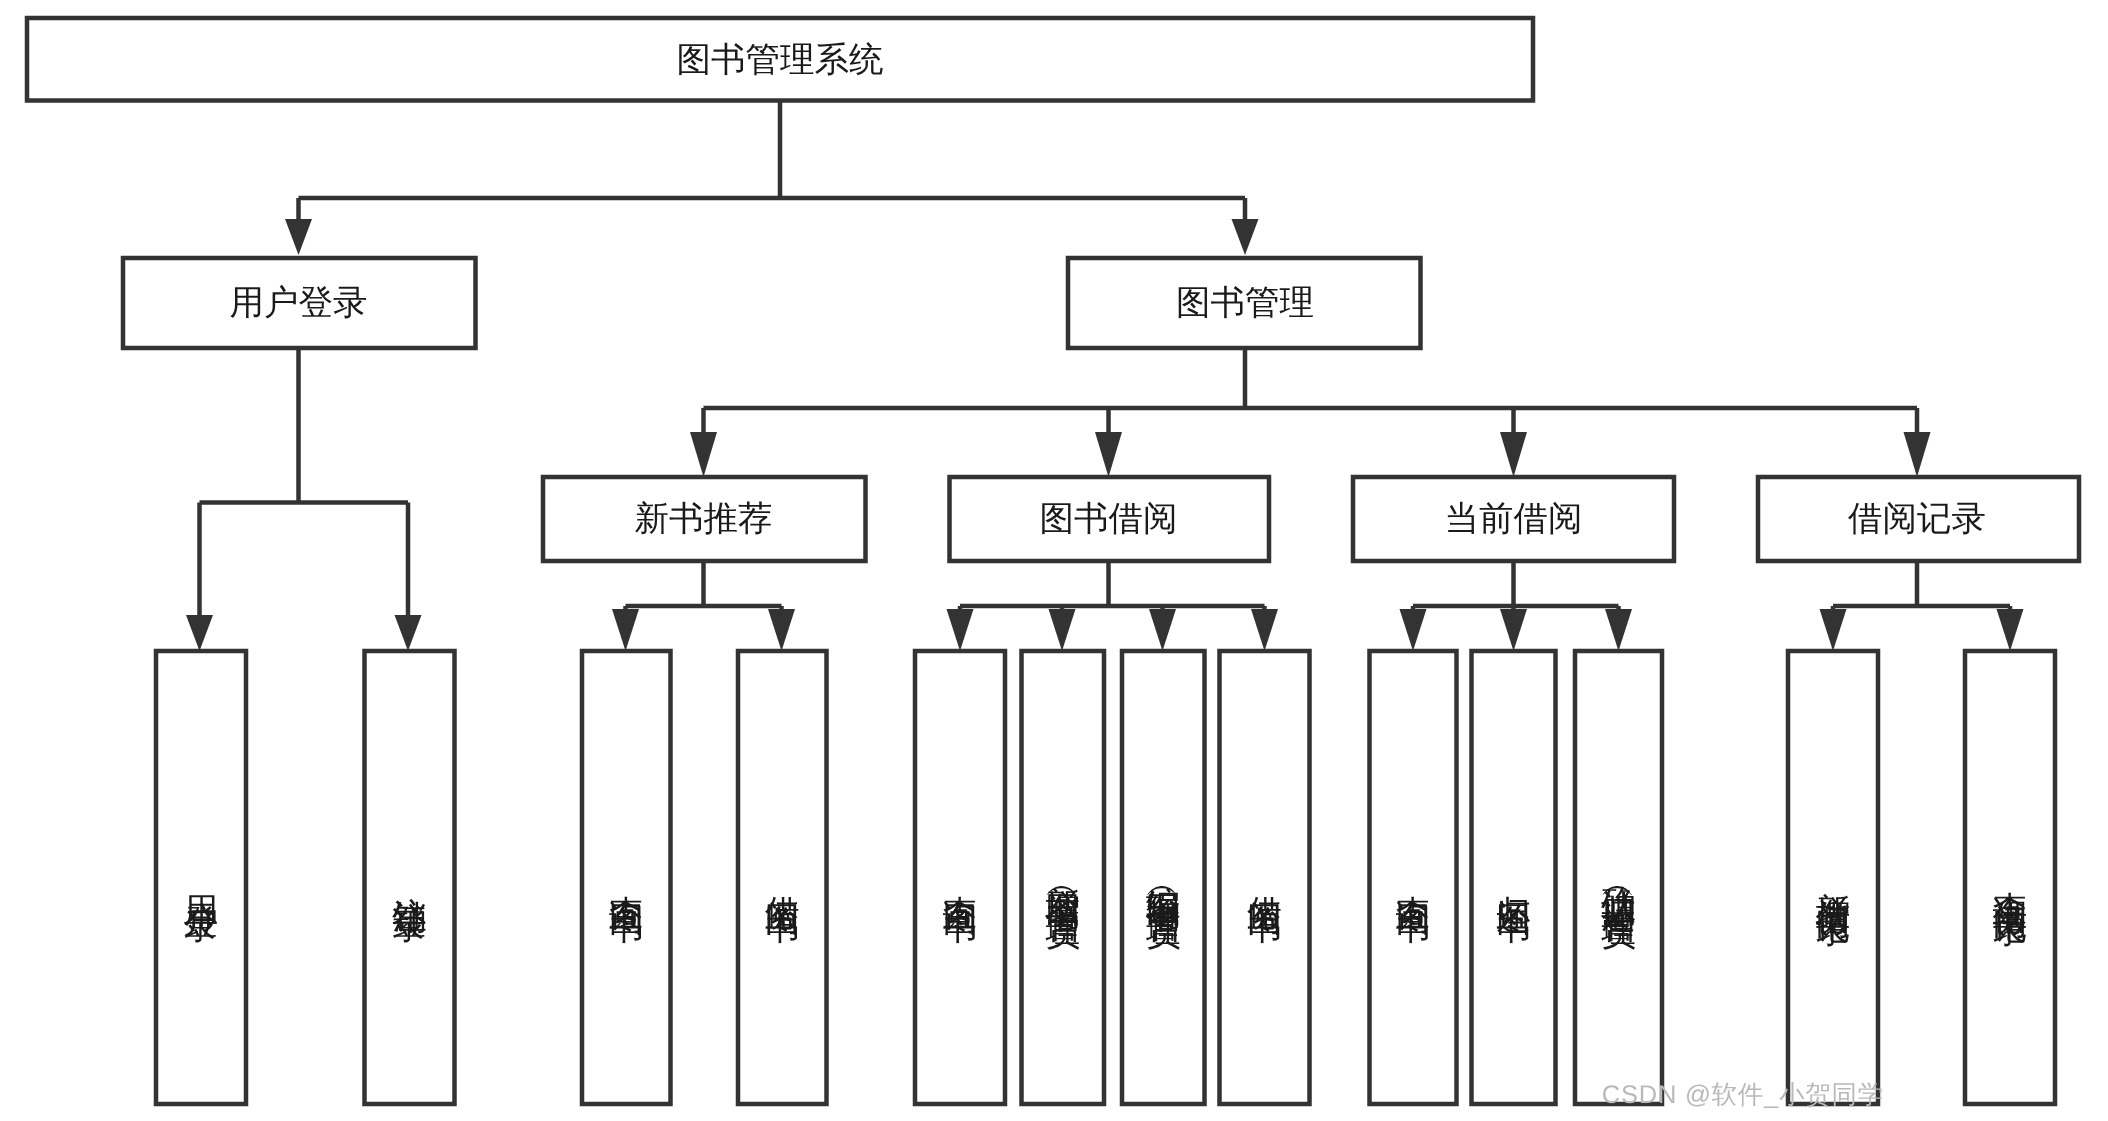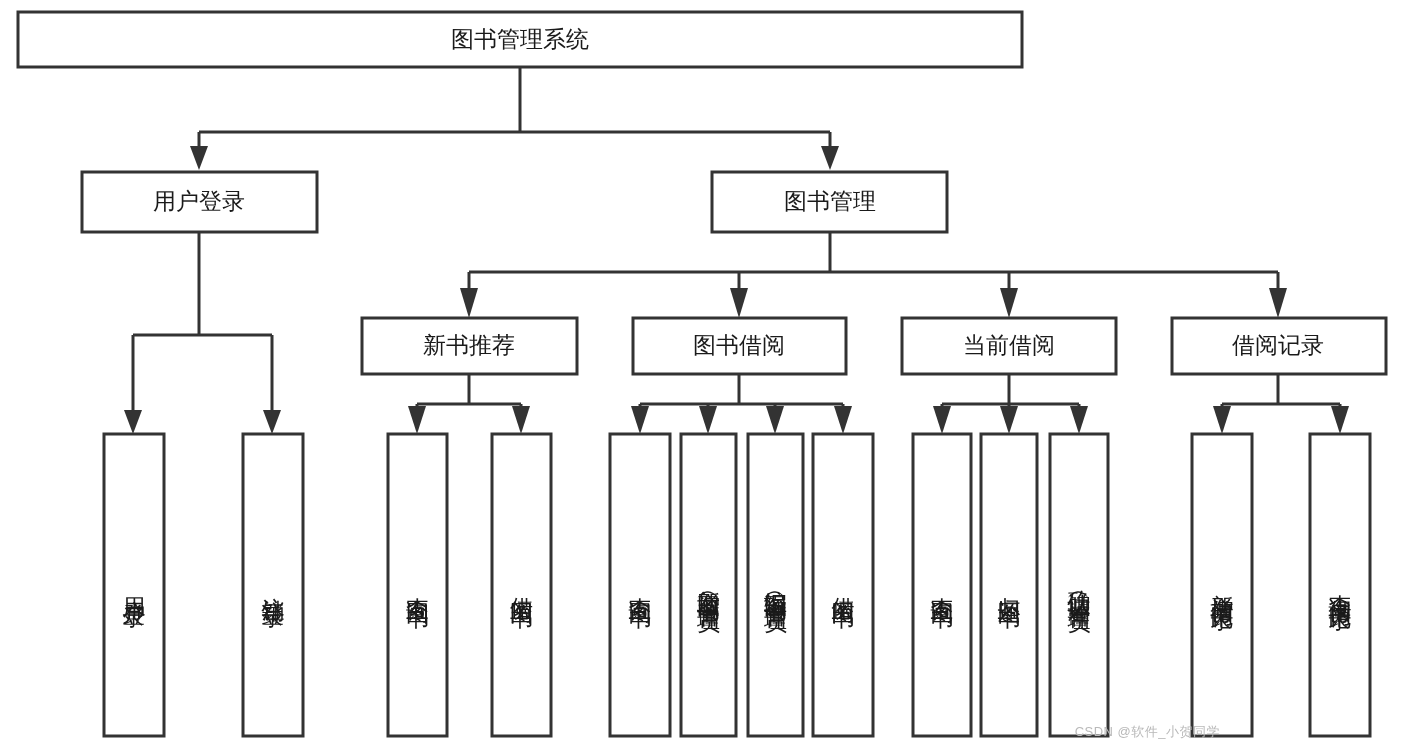--- a/index.html
+++ b/index.html
@@ -11,20 +11,21 @@
     width: 1405px;
     height: 747px;
     font-family: "Liberation Sans", "DejaVu Sans", sans-serif;
     overflow: hidden;
     position: relative;
   }
   #diagram-root {
     position: relative;
     width: 1232px;
     height: 747px;
+    padding-left: 36px;
   }
   svg.diagram {
     position: absolute;
     top: 0;
     left: 0;
     width: 1405px;
     height: 747px;
   }
   .node-box {
     fill: #ffffff;
@@ -60,21 +61,21 @@
     align-items: center;
     justify-content: center;
     white-space: nowrap;
     pointer-events: none;
   }
   .watermark {
     position: absolute;
     right: 12px;
     bottom: 6px;
     font-family: "Liberation Sans", "DejaVu Sans", sans-serif;
-    font-size: 13px;
+    font-size: 17px;
     color: #b9b9b9;
     letter-spacing: 0.5px;
     white-space: nowrap;
   }
 </style>
 </head>
 <body>
 
 <div id="diagram-root">
 

